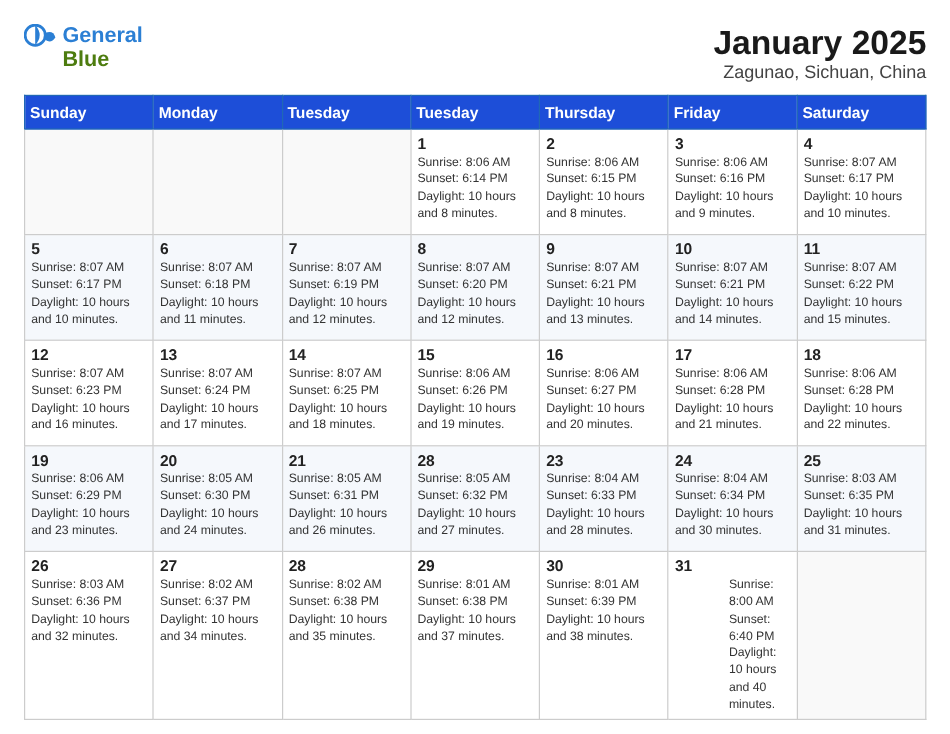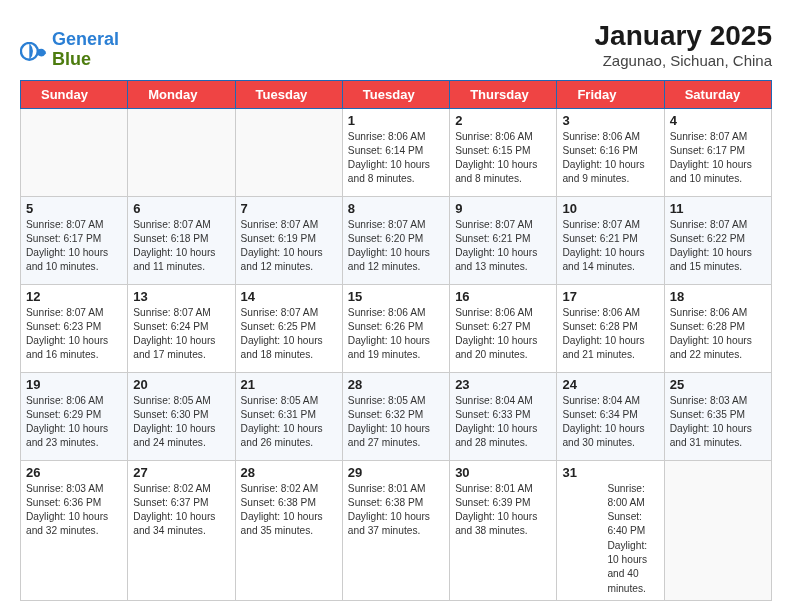--- a/index.html
+++ b/index.html
@@ -11,23 +11,22 @@
       padding: 20px;
     }
     .header {
       display: flex;
       justify-content: space-between;
       align-items: flex-start;
       margin-bottom: 10px;
     }
     .logo {
       display: flex;
-      align-items: flex-end;
+      align-items: flex-start;
       gap: 4px;
-      margin-top: 10px;
     }
     .logo-text {
       font-size: 18px;
       font-weight: bold;
       color: #1a1a1a;
       line-height: 1.1;
     }
     .logo-text span {
       color: #2b7fd4;
     }
@@ -46,25 +45,25 @@
     .subtitle {
       font-size: 15px;
       color: #444;
     }
     .calendar {
       width: 100%;
       border-collapse: collapse;
       border: 1px solid #ccc;
     }
     .calendar th {
-      background-color: #ef4444;
+      background-color: #1d4ed8;
       color: #fff;
       font-size: 13px;
       font-weight: bold;
-      padding: 6px 20px;
+      padding: 6px 4px;
       text-align: left;
       border: 1px solid #2068b5;
     }
     .calendar td {
       vertical-align: top;
       border: 1px solid #ccc;
       padding: 4px 5px;
       height: 88px;
       width: 107px;
       font-size: 10.5px;

